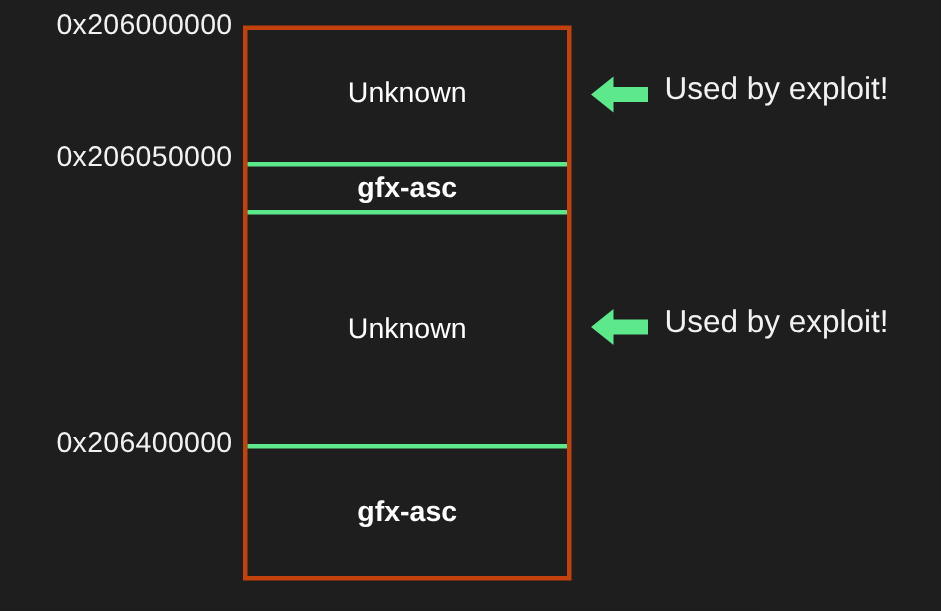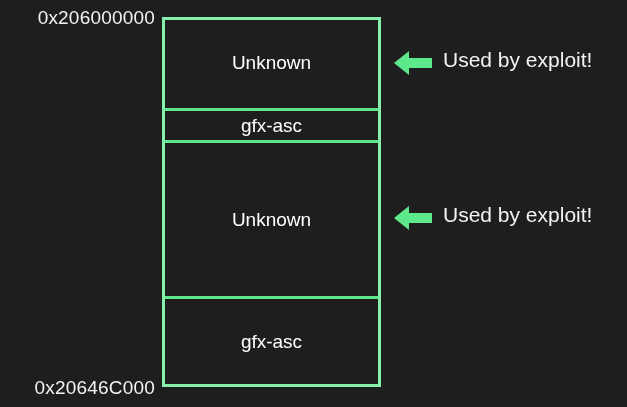--- a/index.html
+++ b/index.html
@@ -30,40 +30,40 @@
     letter-spacing: 0.2px;
   }
 
   
   #memory-box {
     position: absolute;
     left: 162px;
     top: 17px;
     width: 219px;
     height: 370px;
-    border: 3px solid #86efac;
+    border: 3px solid #c2410c;
     box-sizing: border-box;
   }
   .band {
     position: absolute;
     left: 0;
     right: 0;
     display: flex;
     align-items: center;
     justify-content: center;
     box-sizing: border-box;
     color: #ffffff;
     white-space: nowrap;
   }
   .band-label {
     font-size: 19px;
     line-height: 1;
   }
   .band-label.bold {
-    font-weight: normal;
+    font-weight: bold;
   }
   .divider {
     position: absolute;
     left: 0;
     right: 0;
     height: 3px;
     background: #5ee88c;
   }
 
   
@@ -87,21 +87,22 @@
     font-size: 21px;
     line-height: 1;
   }
 </style>
 </head>
 <body>
 
 <div id="canvas">
 
   <div class="addr" style="top:17px;">0x206000000</div>
-  <div class="addr" style="top:387px;">0x20646C000</div>
+  <div class="addr" style="top:105px;">0x206050000</div>
+  <div class="addr" style="top:296px;">0x206400000</div>
 
   <div id="memory-box">
 
     <div class="band" style="top:0px;height:85px;">
       <span class="band-label">Unknown</span>
     </div>
 
     <div class="divider" style="top:88px;"></div>
 
     <div class="band" style="top:91px;height:29px;">

